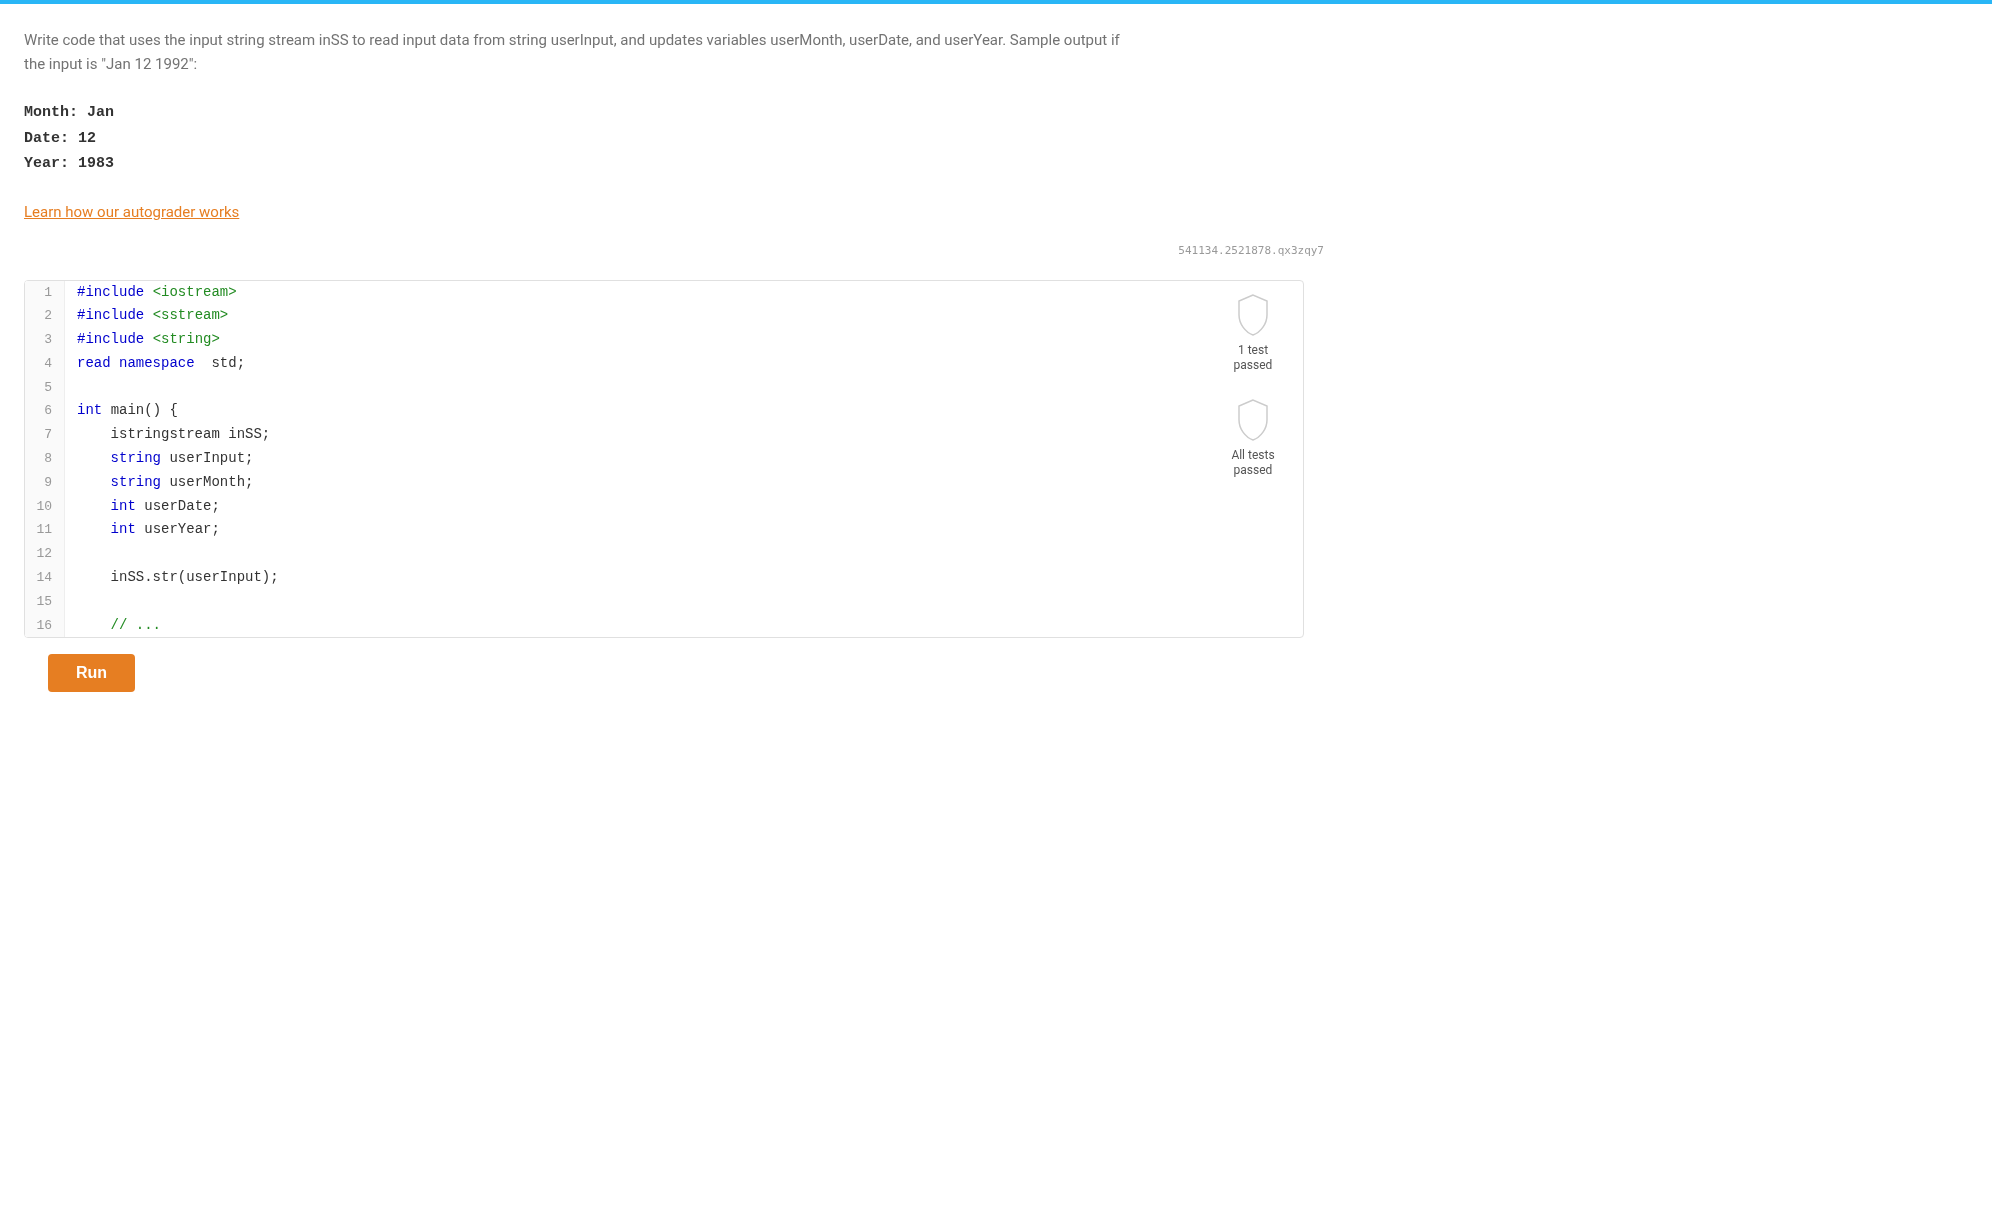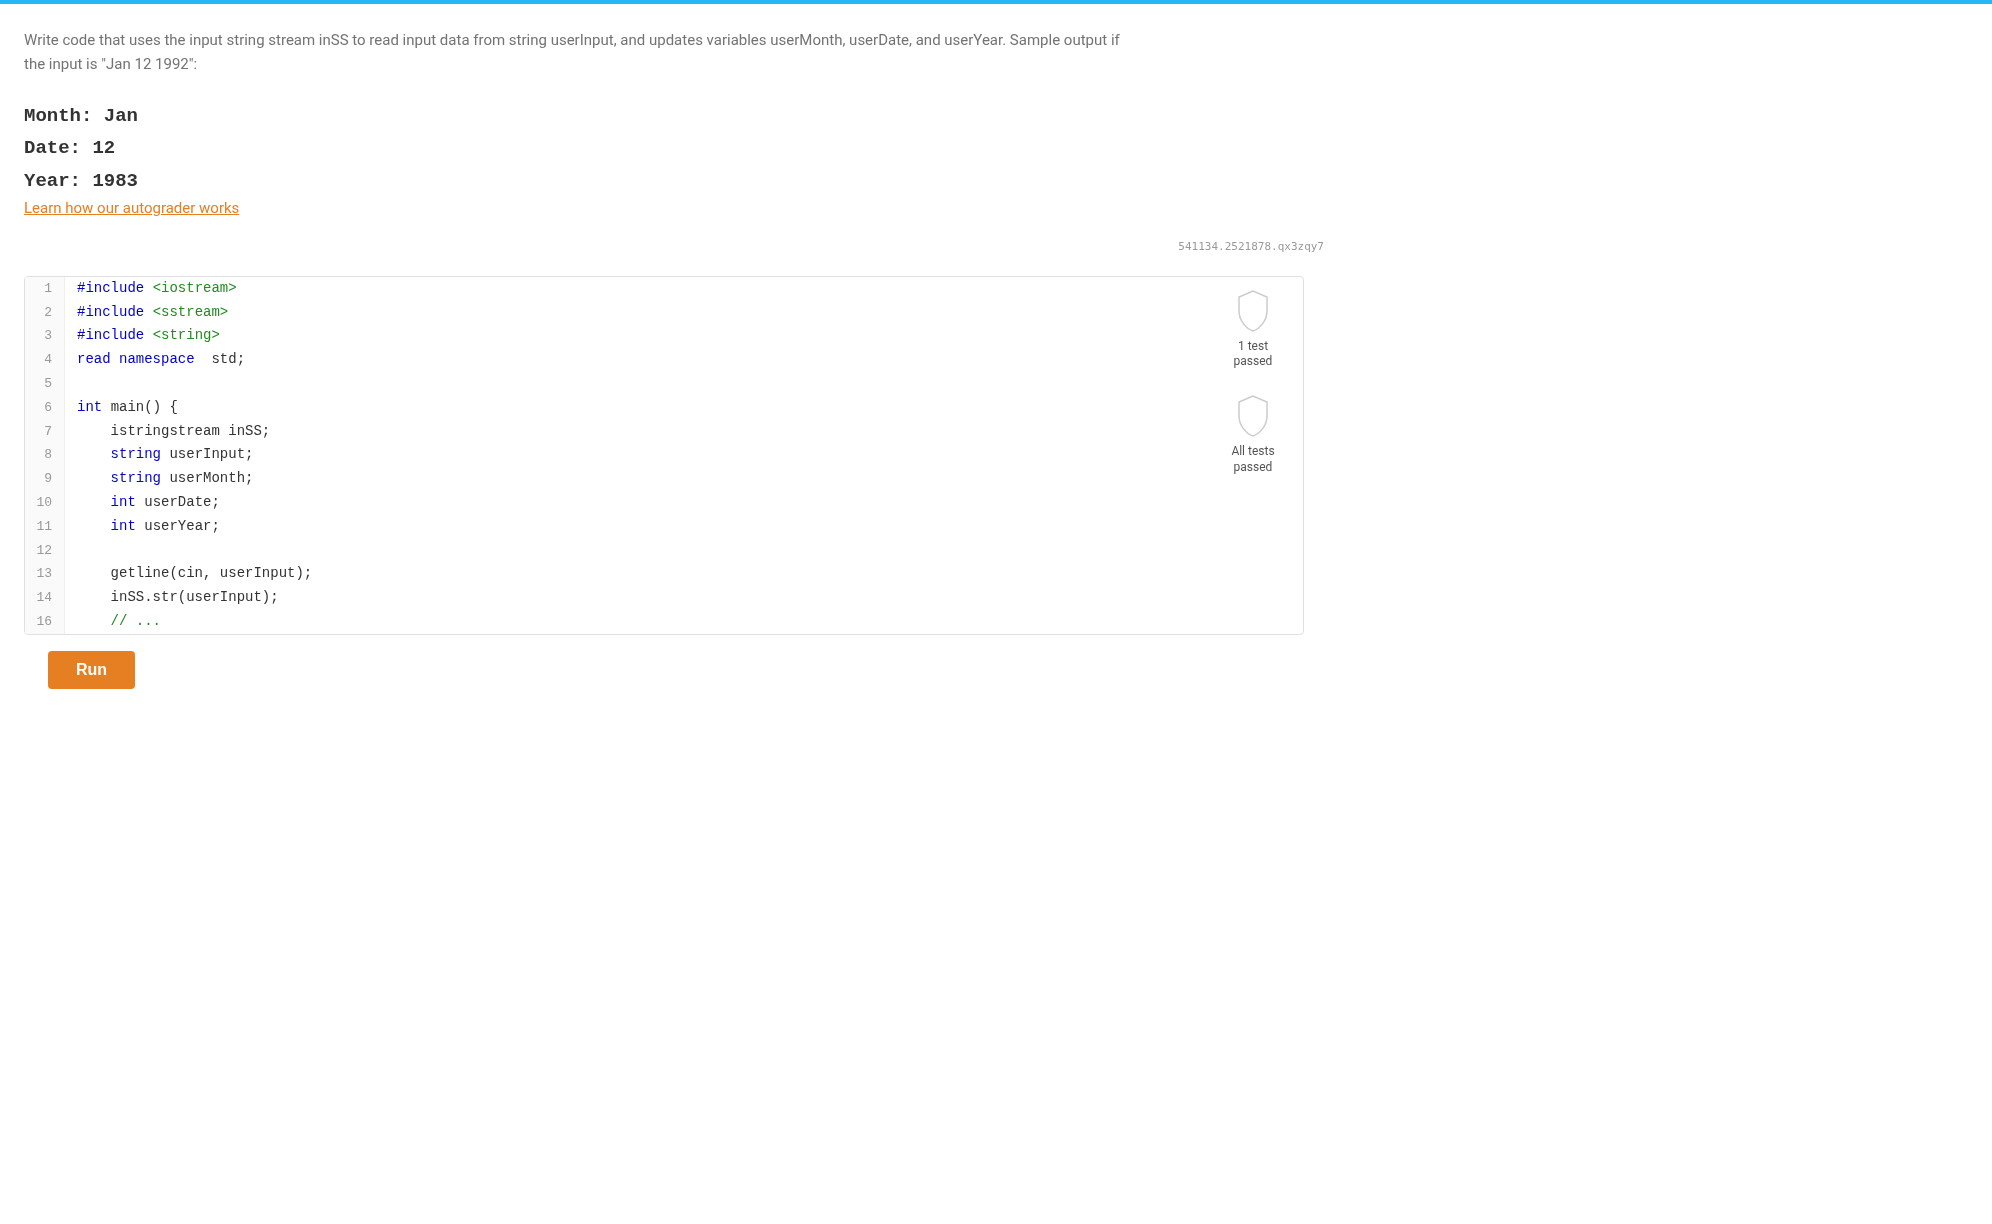--- a/index.html
+++ b/index.html
@@ -36,23 +36,24 @@
     .description {
       font-size: 15px;
       line-height: 1.6;
       color: #737373;
       margin-bottom: 24px;
       max-width: 1100px;
     }
 
     .sample-output {
       font-family: 'Courier New', Courier, monospace;
-      font-size: 19px;
+      font-size: 15px;
       font-weight: bold;
       color: #333;
+      margin-bottom: 24px;
       line-height: 1.7;
     }
 
     .autograder-link {
       color: #e67e22;
       text-decoration: underline;
       font-size: 15px;
       cursor: pointer;
       display: inline-block;
       margin-bottom: 20px;
@@ -242,30 +243,30 @@
           <div class="code-line">
             <span class="line-number">11</span>
             <span class="line-code">    <span class="kw-type">int</span> <span class="plain">userYear;</span></span>
           </div>
 
           <div class="code-line">
             <span class="line-number">12</span>
             <span class="line-code"> </span>
           </div>
 
-          <div class="code-line">
-            <span class="line-number">13</span>
-            <span class="line-code">    <span class="plain">getline(cin, userInput);</span></span>
-          </div>
 
           <div class="code-line">
             <span class="line-number">14</span>
             <span class="line-code">    <span class="plain">inSS.str(userInput);</span></span>
           </div>
 
+          <div class="code-line">
+            <span class="line-number">15</span>
+            <span class="line-code"> </span>
+          </div>
 
           <div class="code-line">
             <span class="line-number">16</span>
             <span class="line-code">    <span class="kw-green">// ...</span></span>
           </div>
 
         </div>
       </div>
 
       <div class="sidebar-badges">

